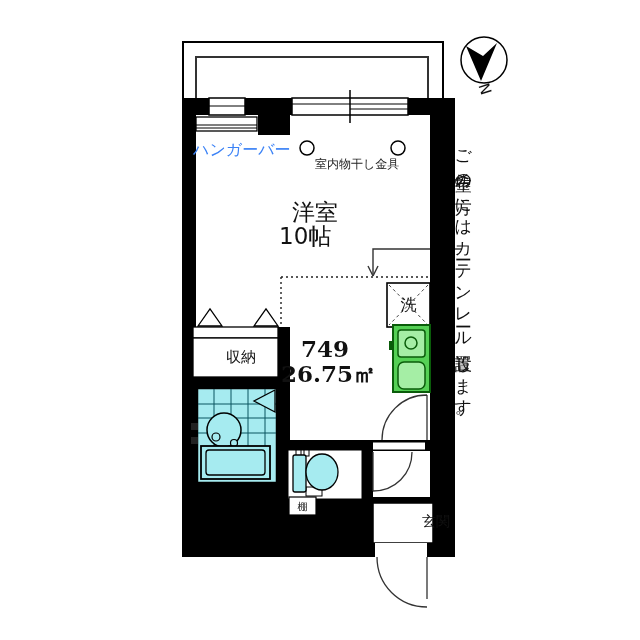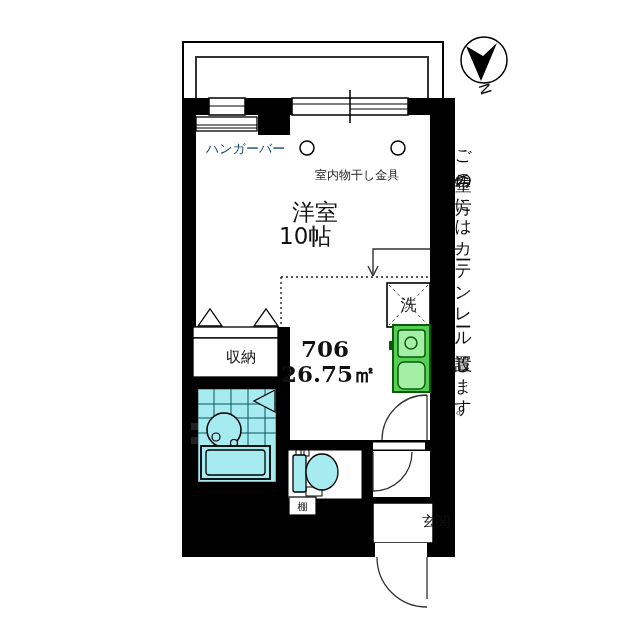--- a/index.html
+++ b/index.html
@@ -137,28 +137,28 @@
     <path d="M427 557 L427 599 M377 557 C377 585 399 607 427 607"></path>
   </g>
 
   <g>
     <circle cx="484" cy="60" r="23" fill="#fff" stroke="#000" stroke-width="1.5"></circle>
     <polygon points="466,46 483,56 497,43 481,81" fill="#000"></polygon>
   </g>
 </svg>
 
 
-  <div class="label" style="left:206px;top:140px;font-size:13px;color:#0c4a6e;">ハンガーバー</div>
+  <div class="label" style="left:193px;top:140px;font-size:16px;color:#3b82f6;">ハンガーバー</div>
 
-  <div class="label" style="left:315px;top:167px;font-size:12px;color:#222;">室内物干し金具</div>
+  <div class="label" style="left:315px;top:156px;font-size:12px;color:#222;">室内物干し金具</div>
 
   <div class="label" style="left:292px;top:197px;font-size:23px;">洋室</div>
   <div class="label" style="left:279px;top:221px;font-size:23px;">10帖</div>
 
-  <div class="label serif" style="left:301px;top:335px;font-size:23px;">706</div>
+  <div class="label serif" style="left:301px;top:335px;font-size:23px;">749</div>
   <div class="label serif" style="left:281px;top:359px;font-size:23px;">26.75㎡</div>
 
   <div class="label center" style="left:387px;top:295px;width:43px;font-size:16px;">洗</div>
 
   <div class="label center" style="left:193px;top:348px;width:96px;font-size:15px;">収納</div>
 
   <div class="label center" style="left:289px;top:500px;width:27px;font-size:10px;">棚</div>
 
   <div class="label center" style="left:373px;top:513px;width:60px;font-size:14px;margin-left:33px;">玄関</div>
 

